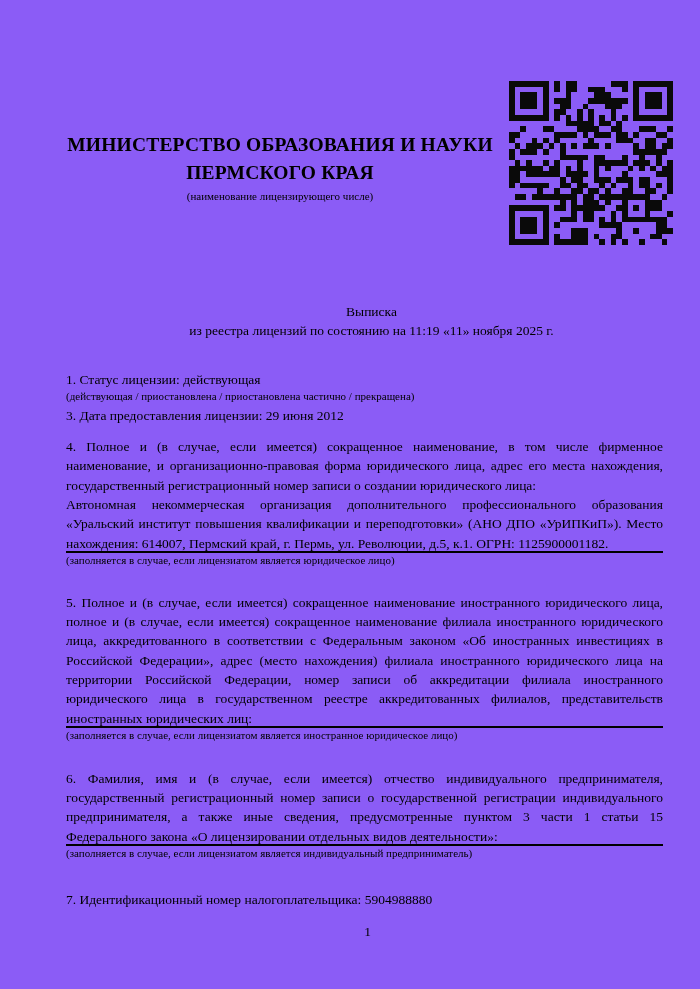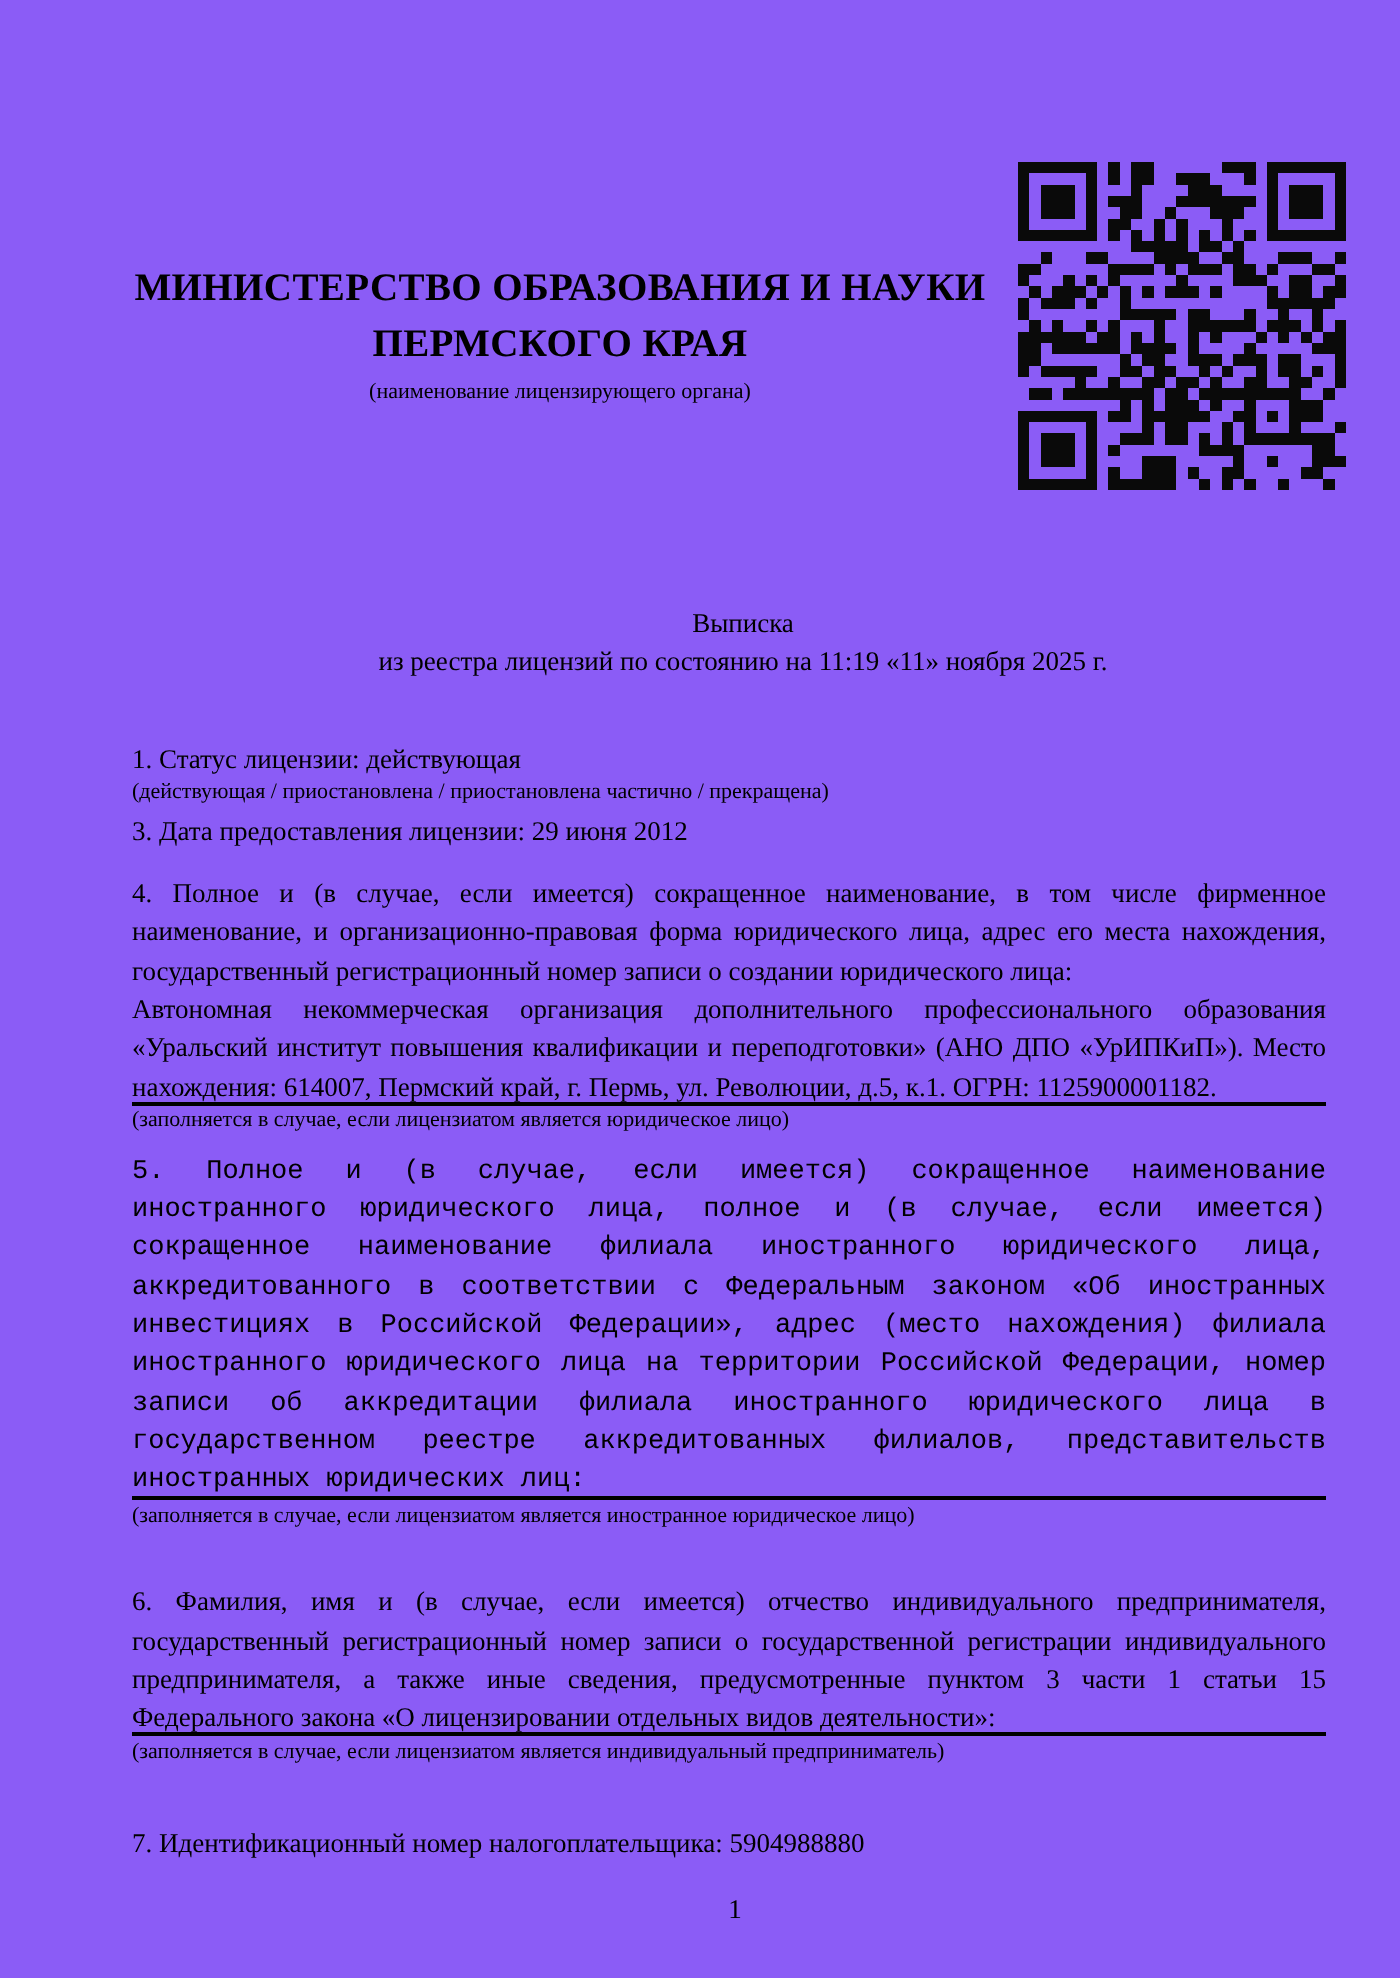--- a/index.html
+++ b/index.html
@@ -73,38 +73,38 @@
     font-size: 11px;
     line-height: 13.5px;
     text-align: left;
     margin-top: 1.5px;
     margin-right: 80px;
   }
   .m-item1 { margin-top: 29px; }
   .m-item2 { margin-top: 18px; }
   .m-item3 { margin-top: 2px; }
   .m-item4 { margin-top: 12px; }
-  .m-item5 { margin-top: 9px; font-family: Liberation Mono, monospace; }
+  .m-item5 { margin-top: 25px; }
   .m-item6 { margin-top: 26px; }
   .m-item7 { margin-top: 29px; }
   .page-number {
     margin-top: 13px;
     text-align: center;
     padding-left: 6px;
   }
 </style>
 </head>
 <body>
 
 <div class="page">
 
   <div class="header">
     <div class="hline">МИНИСТЕРСТВО ОБРАЗОВАНИЯ И НАУКИ</div>
     <div class="hline">ПЕРМСКОГО КРАЯ</div>
-    <div class="hcap">(наименование лицензирующего органа)</div>
+    <div class="hcap">(наименование лицензирующего числе)</div>
   </div>
 
   <svg class="qr" viewBox="0 0 29 29" shape-rendering="crispEdges" aria-hidden="true">
       <rect x="0" y="0" width="1" height="1" fill="#0a0a0a"></rect>
       <rect x="1" y="0" width="1" height="1" fill="#0a0a0a"></rect>
       <rect x="2" y="0" width="1" height="1" fill="#0a0a0a"></rect>
       <rect x="3" y="0" width="1" height="1" fill="#0a0a0a"></rect>
       <rect x="4" y="0" width="1" height="1" fill="#0a0a0a"></rect>
       <rect x="5" y="0" width="1" height="1" fill="#0a0a0a"></rect>
       <rect x="6" y="0" width="1" height="1" fill="#0a0a0a"></rect>

